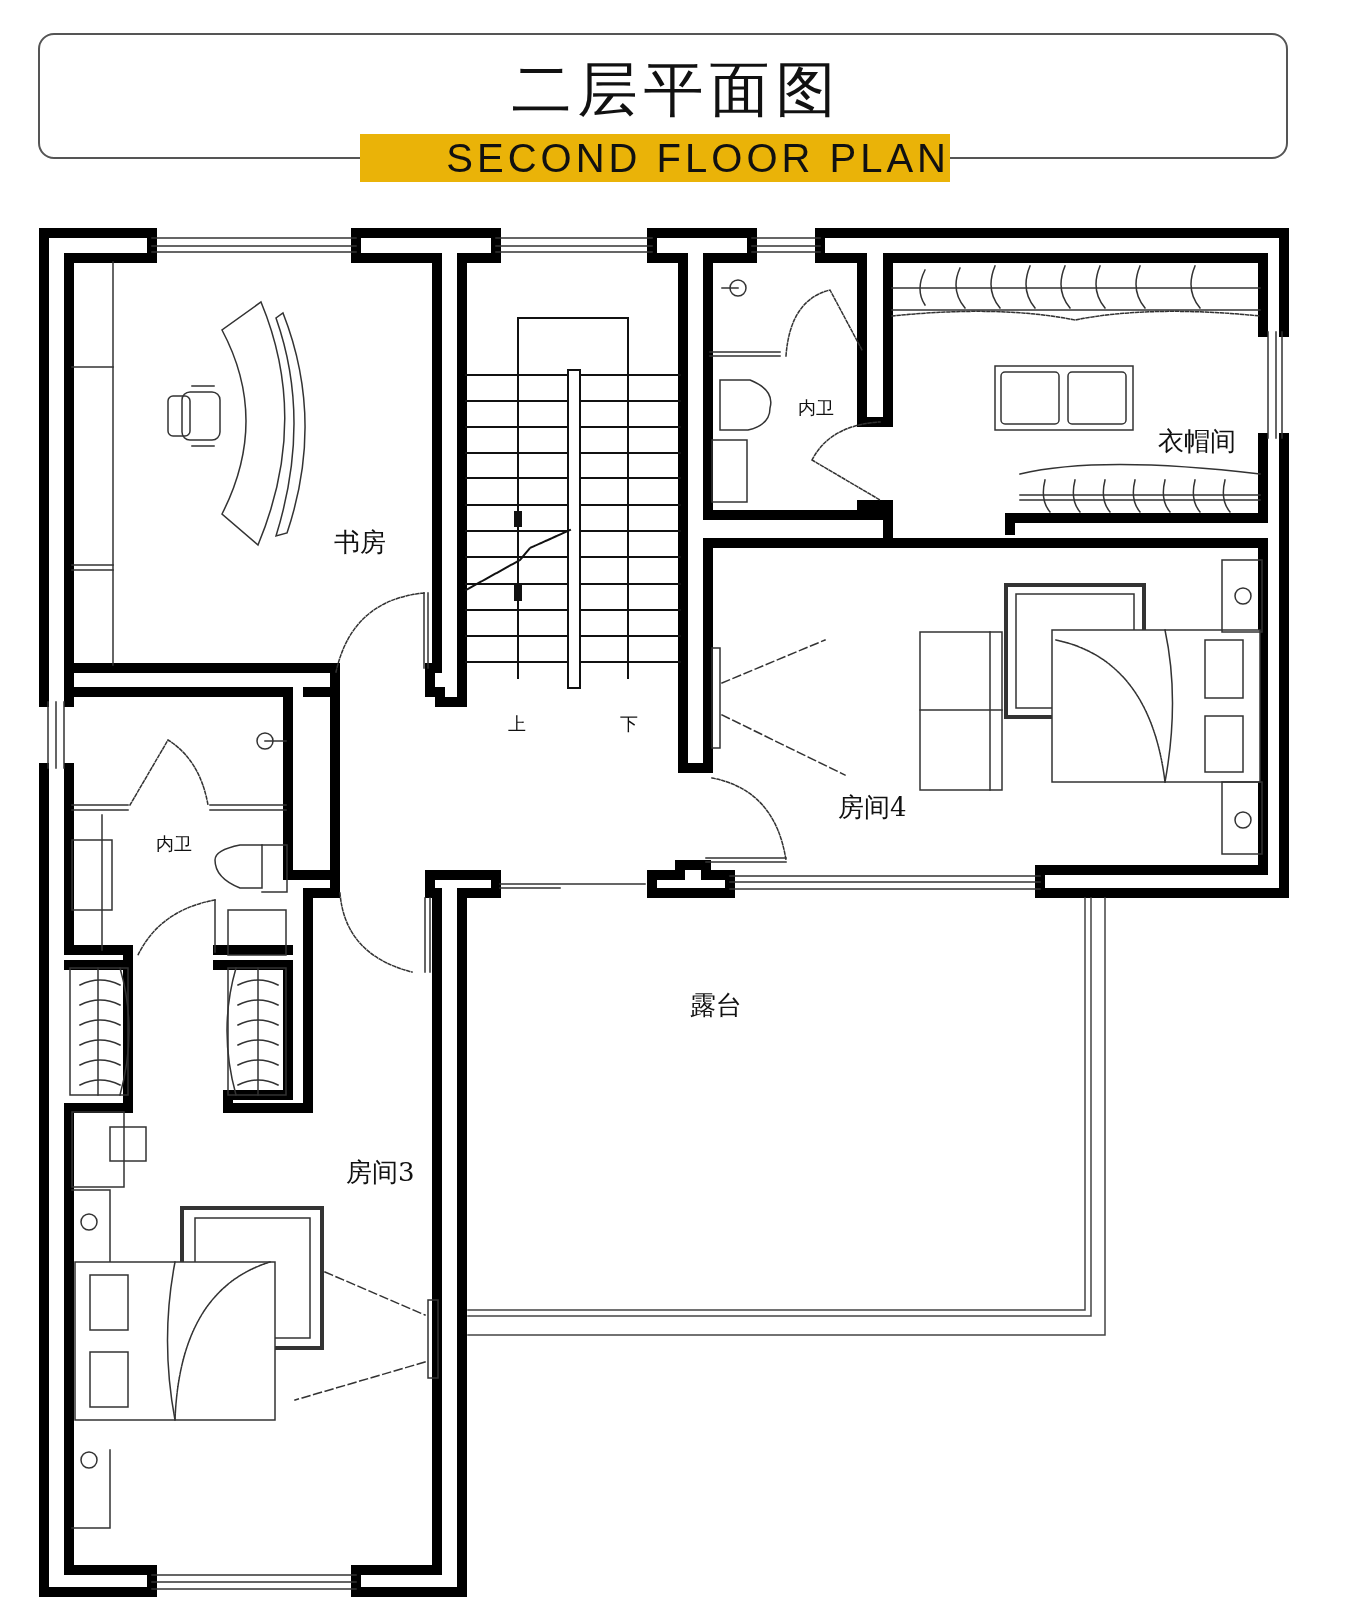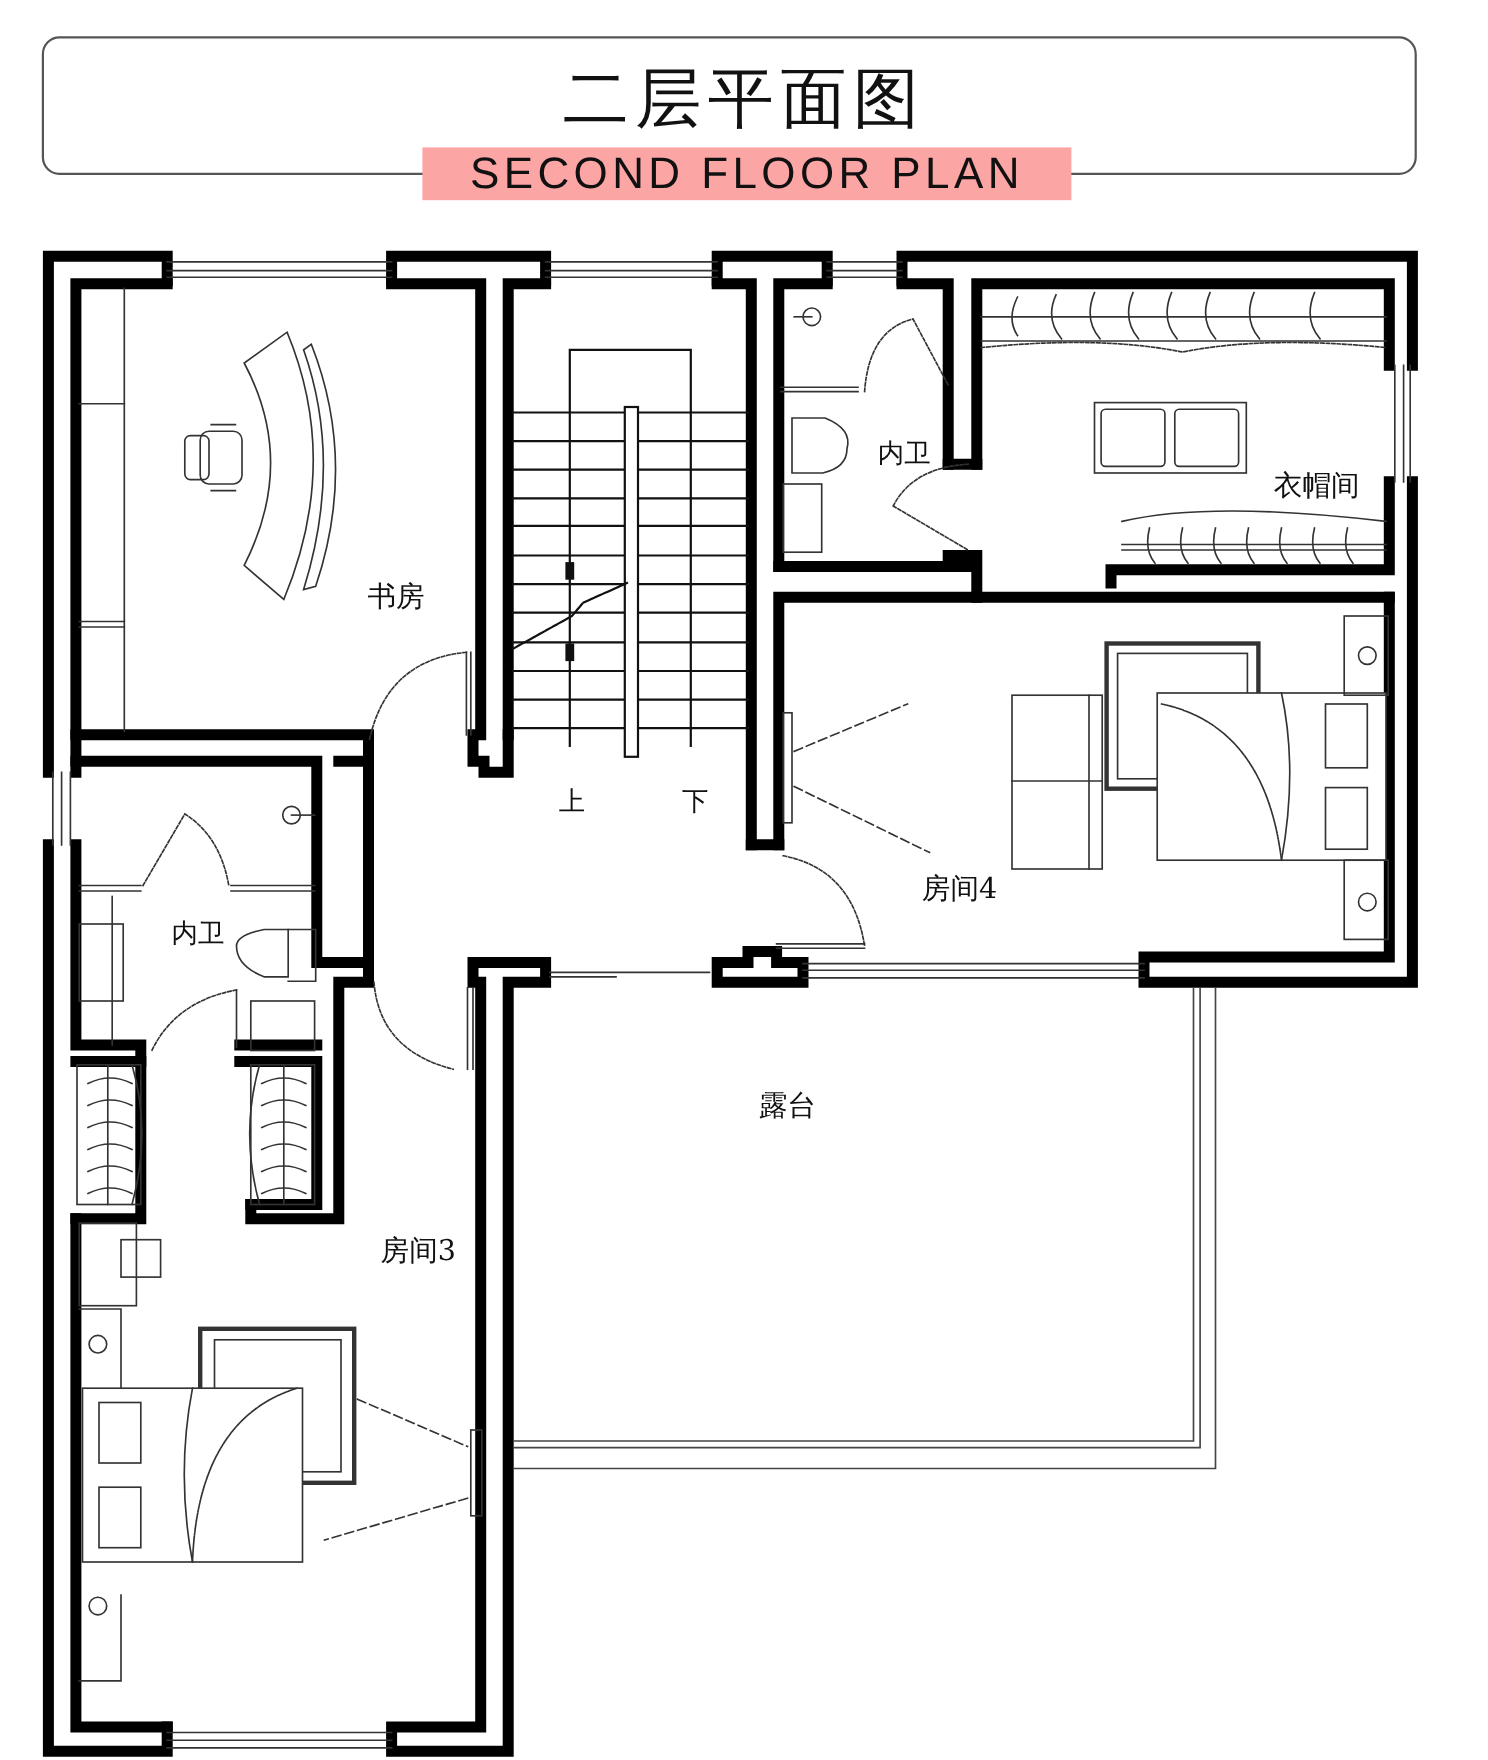--- a/index.html
+++ b/index.html
@@ -6,31 +6,31 @@
   body { width:1353px; height:1600px; position:relative; overflow:hidden; font-family:"DejaVu Sans", sans-serif; }
   .title-box {
     position:absolute; left:38px; top:33px; width:1250px; height:126px;
     border:2px solid #555; border-radius:16px; box-sizing:border-box;
   }
   .title-cn {
     position:absolute; left:0; width:100%; top:50px; text-align:center;
     font-family:"DejaVu Sans", sans-serif; font-weight:normal; font-size:60px; letter-spacing:6px; color:#111;
   }
   .title-en-wrap {
-    position:absolute; left:384px; width:590px; top:134px; height:48px; background:#fca5a5;
-    text-align:center;
+    position:absolute; left:360px; width:590px; top:134px; height:48px; background:#eab308;
+    text-align:right;
   }
   .title-en {
     font-family:"Liberation Sans", sans-serif; font-size:40px; letter-spacing:4px; color:#111;
     line-height:48px;
   }
   svg { position:absolute; left:0; top:0; }
   .lbl { position:absolute; font-family:"DejaVu Serif", serif; color:#111; white-space:nowrap; }
   .lbl-md { font-size:26px; }
-  .lbl-sm { font-size:24px; }
+  .lbl-sm { font-size:18px; }
 </style>
 </head>
 <body>
 
 <div class="title-box"></div>
 <div class="title-cn">二层平面图</div>
 <div class="title-en-wrap">
   <span class="title-en">SECOND FLOOR PLAN</span>
 </div>
 
@@ -204,16 +204,16 @@
       <path d="M325 1272 L425 1315 M425 1362 L295 1400" stroke-dasharray="8 4"></path>
     </g>
   </g>
 </svg>
 
 <div class="lbl lbl-md" style="left:334px; top:525px;font-family:Liberation Serif, serif;">书房</div>
 <div class="lbl lbl-sm" style="left:798px; top:396px;">内卫</div>
 <div class="lbl lbl-md" style="left:1158px; top:384px;margin-top:40px;">衣帽间</div>
 <div class="lbl lbl-md" style="left:838px; top:790px;">房间4</div>
 <div class="lbl lbl-sm" style="left:156px; top:832px;">内卫</div>
-<div class="lbl lbl-md" style="left:346px; top:1119px;">房间3</div>
+<div class="lbl lbl-md" style="left:346px; top:1155px;">房间3</div>
 <div class="lbl lbl-md" style="left:690px; top:988px;">露台</div>
 <div class="lbl lbl-sm" style="left:508px; top:712px;">上</div>
 <div class="lbl lbl-sm" style="left:620px; top:712px;">下</div>
 
 </body></html>

